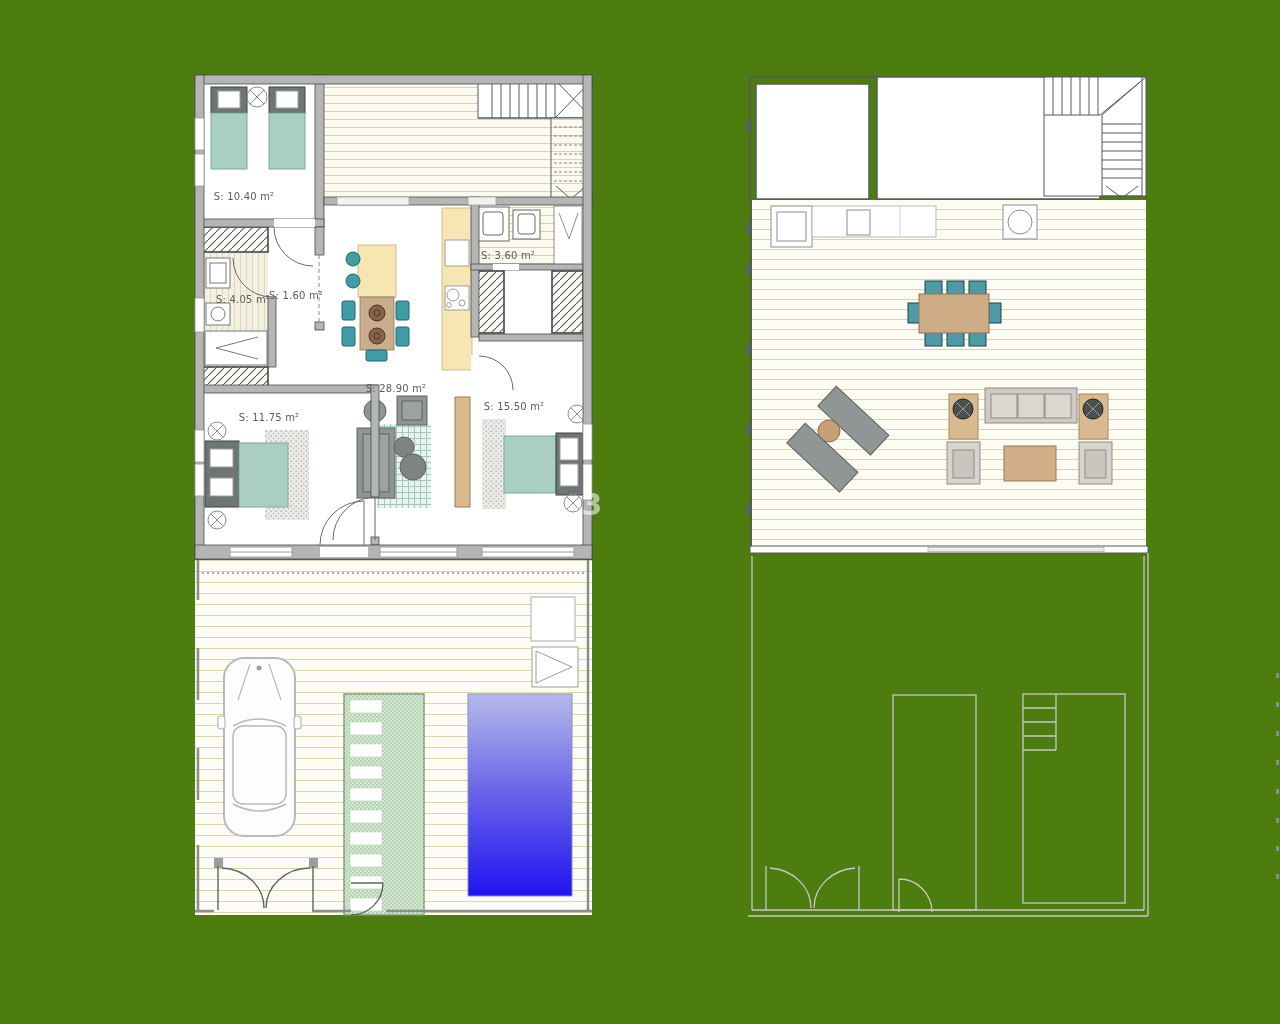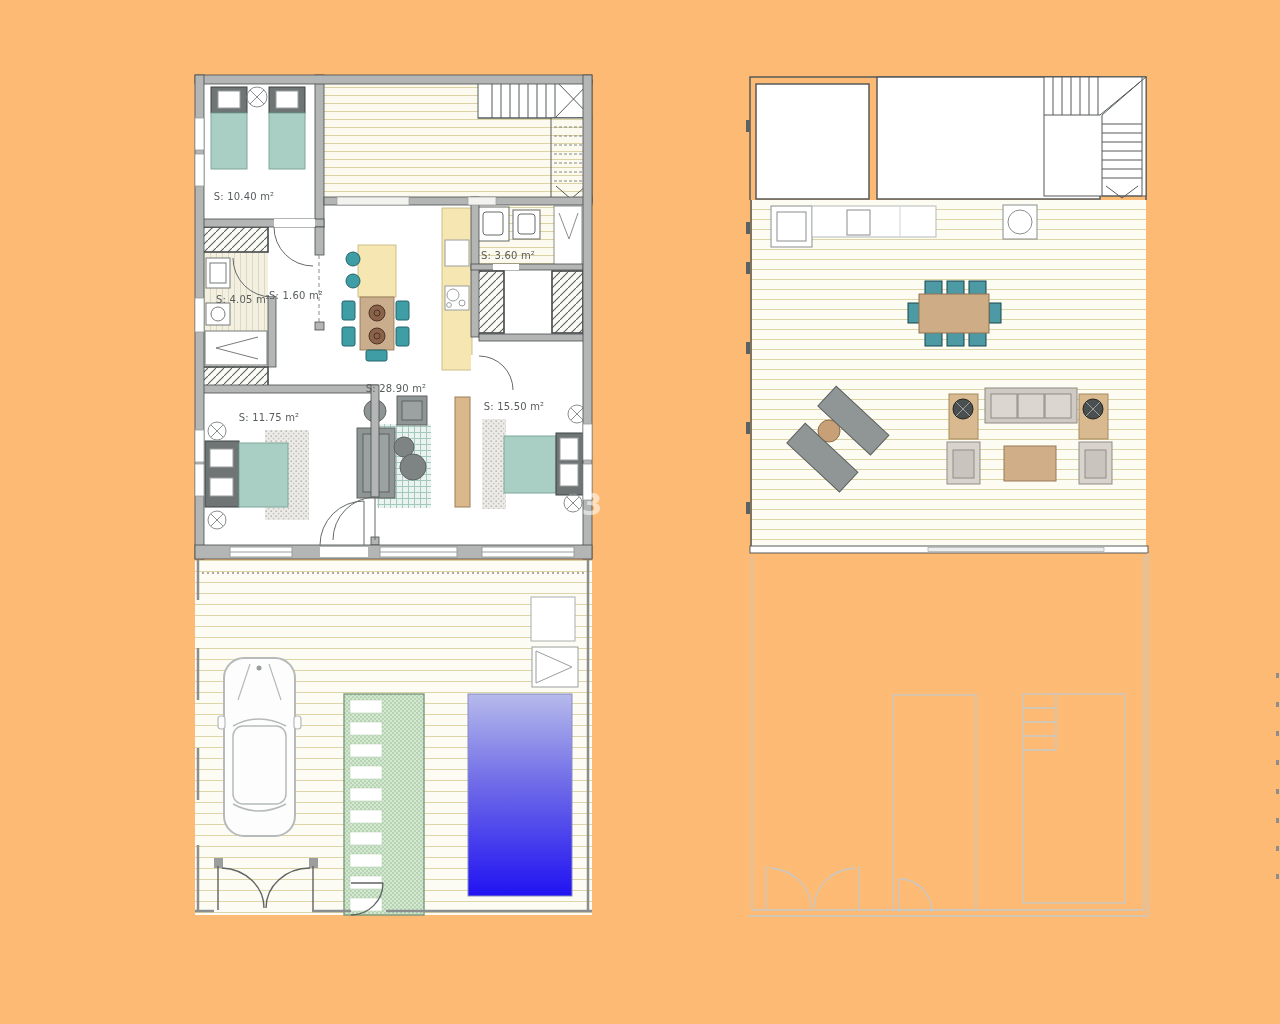--- a/index.html
+++ b/index.html
@@ -1,16 +1,16 @@
 <!DOCTYPE html>
 <html><head>
 <meta charset="utf-8">
 <style>
   html,body{margin:0;padding:0;background:#ffffff;}
-  .canvas{position:relative;width:1280px;height:1024px;background:#fdba74;overflow:hidden;
+  .canvas{position:relative;width:1280px;height:1024px;background:#4d7c0f;overflow:hidden;
           font-family:"DejaVu Sans", sans-serif;}
   svg text{font-family:"DejaVu Sans", sans-serif;fill:#585c5d;}
   .arealabel{font-size:10px;letter-spacing:.2px;}
   .watermark{font-size:30px;font-weight:bold;fill:#ffffff;opacity:.55;}
 </style>
 </head>
 <body>
 
 <div class="canvas">
 <svg width="1280" height="1024" viewBox="0 0 1280 1024">

